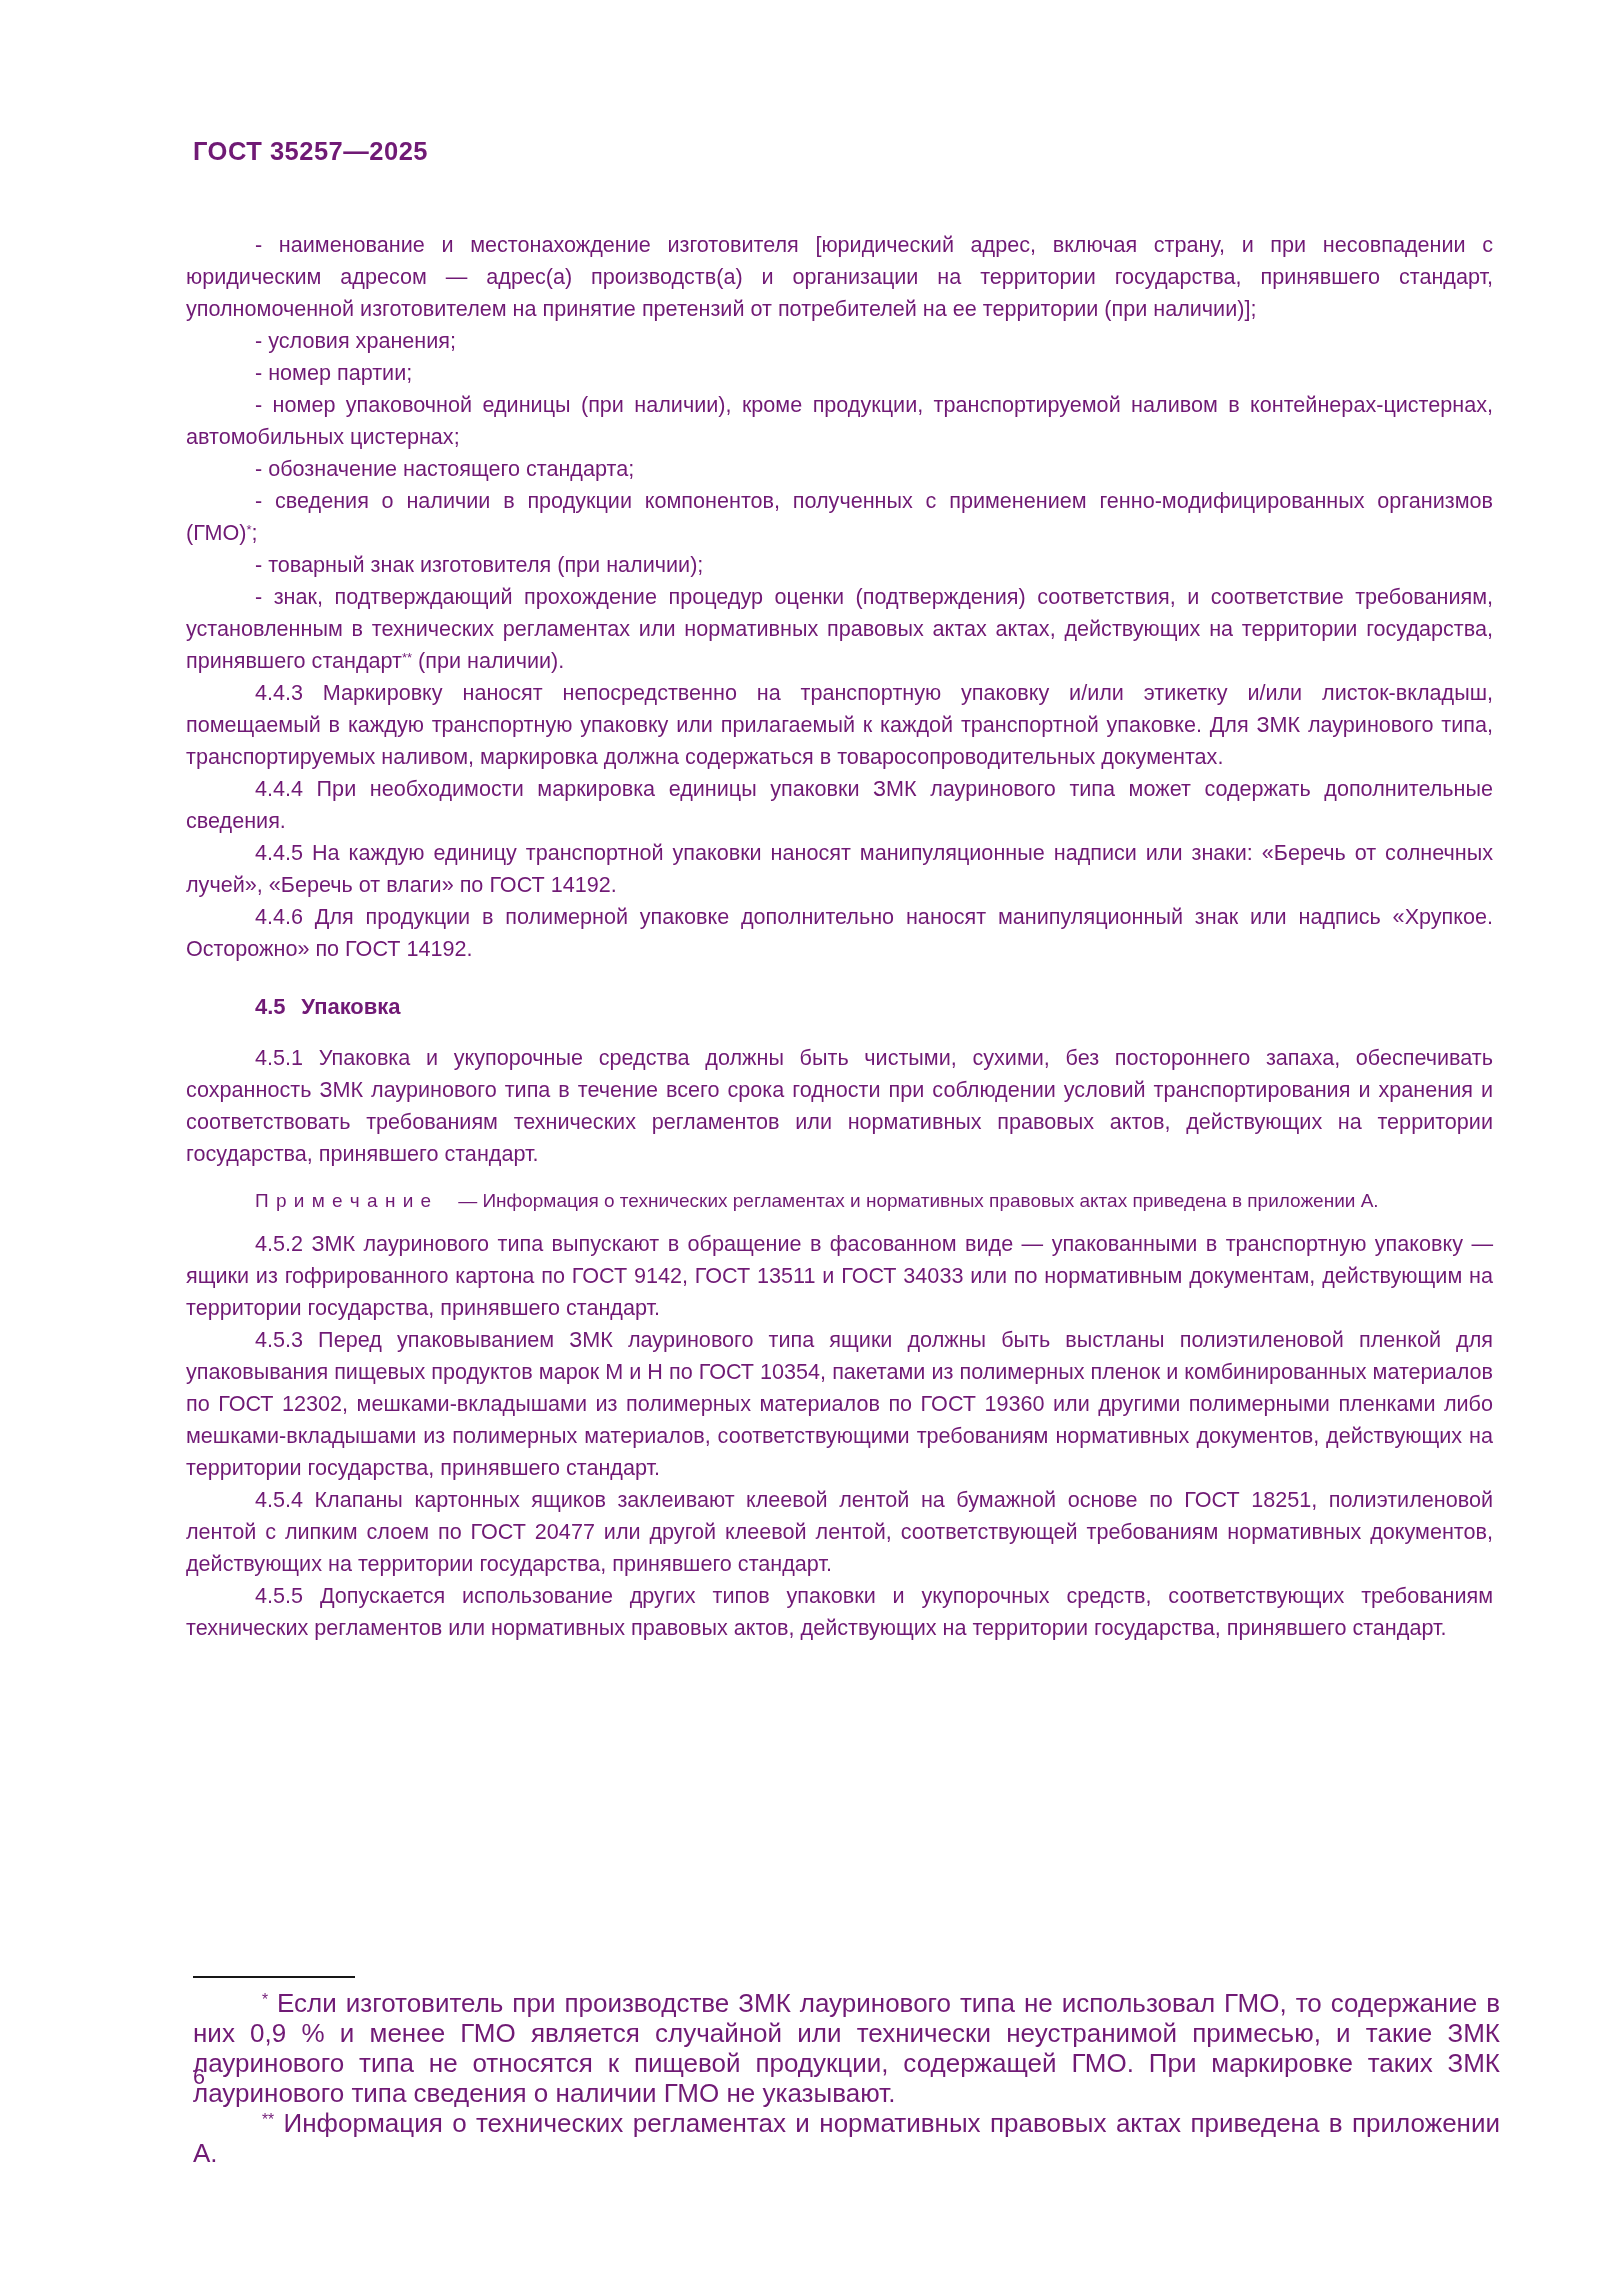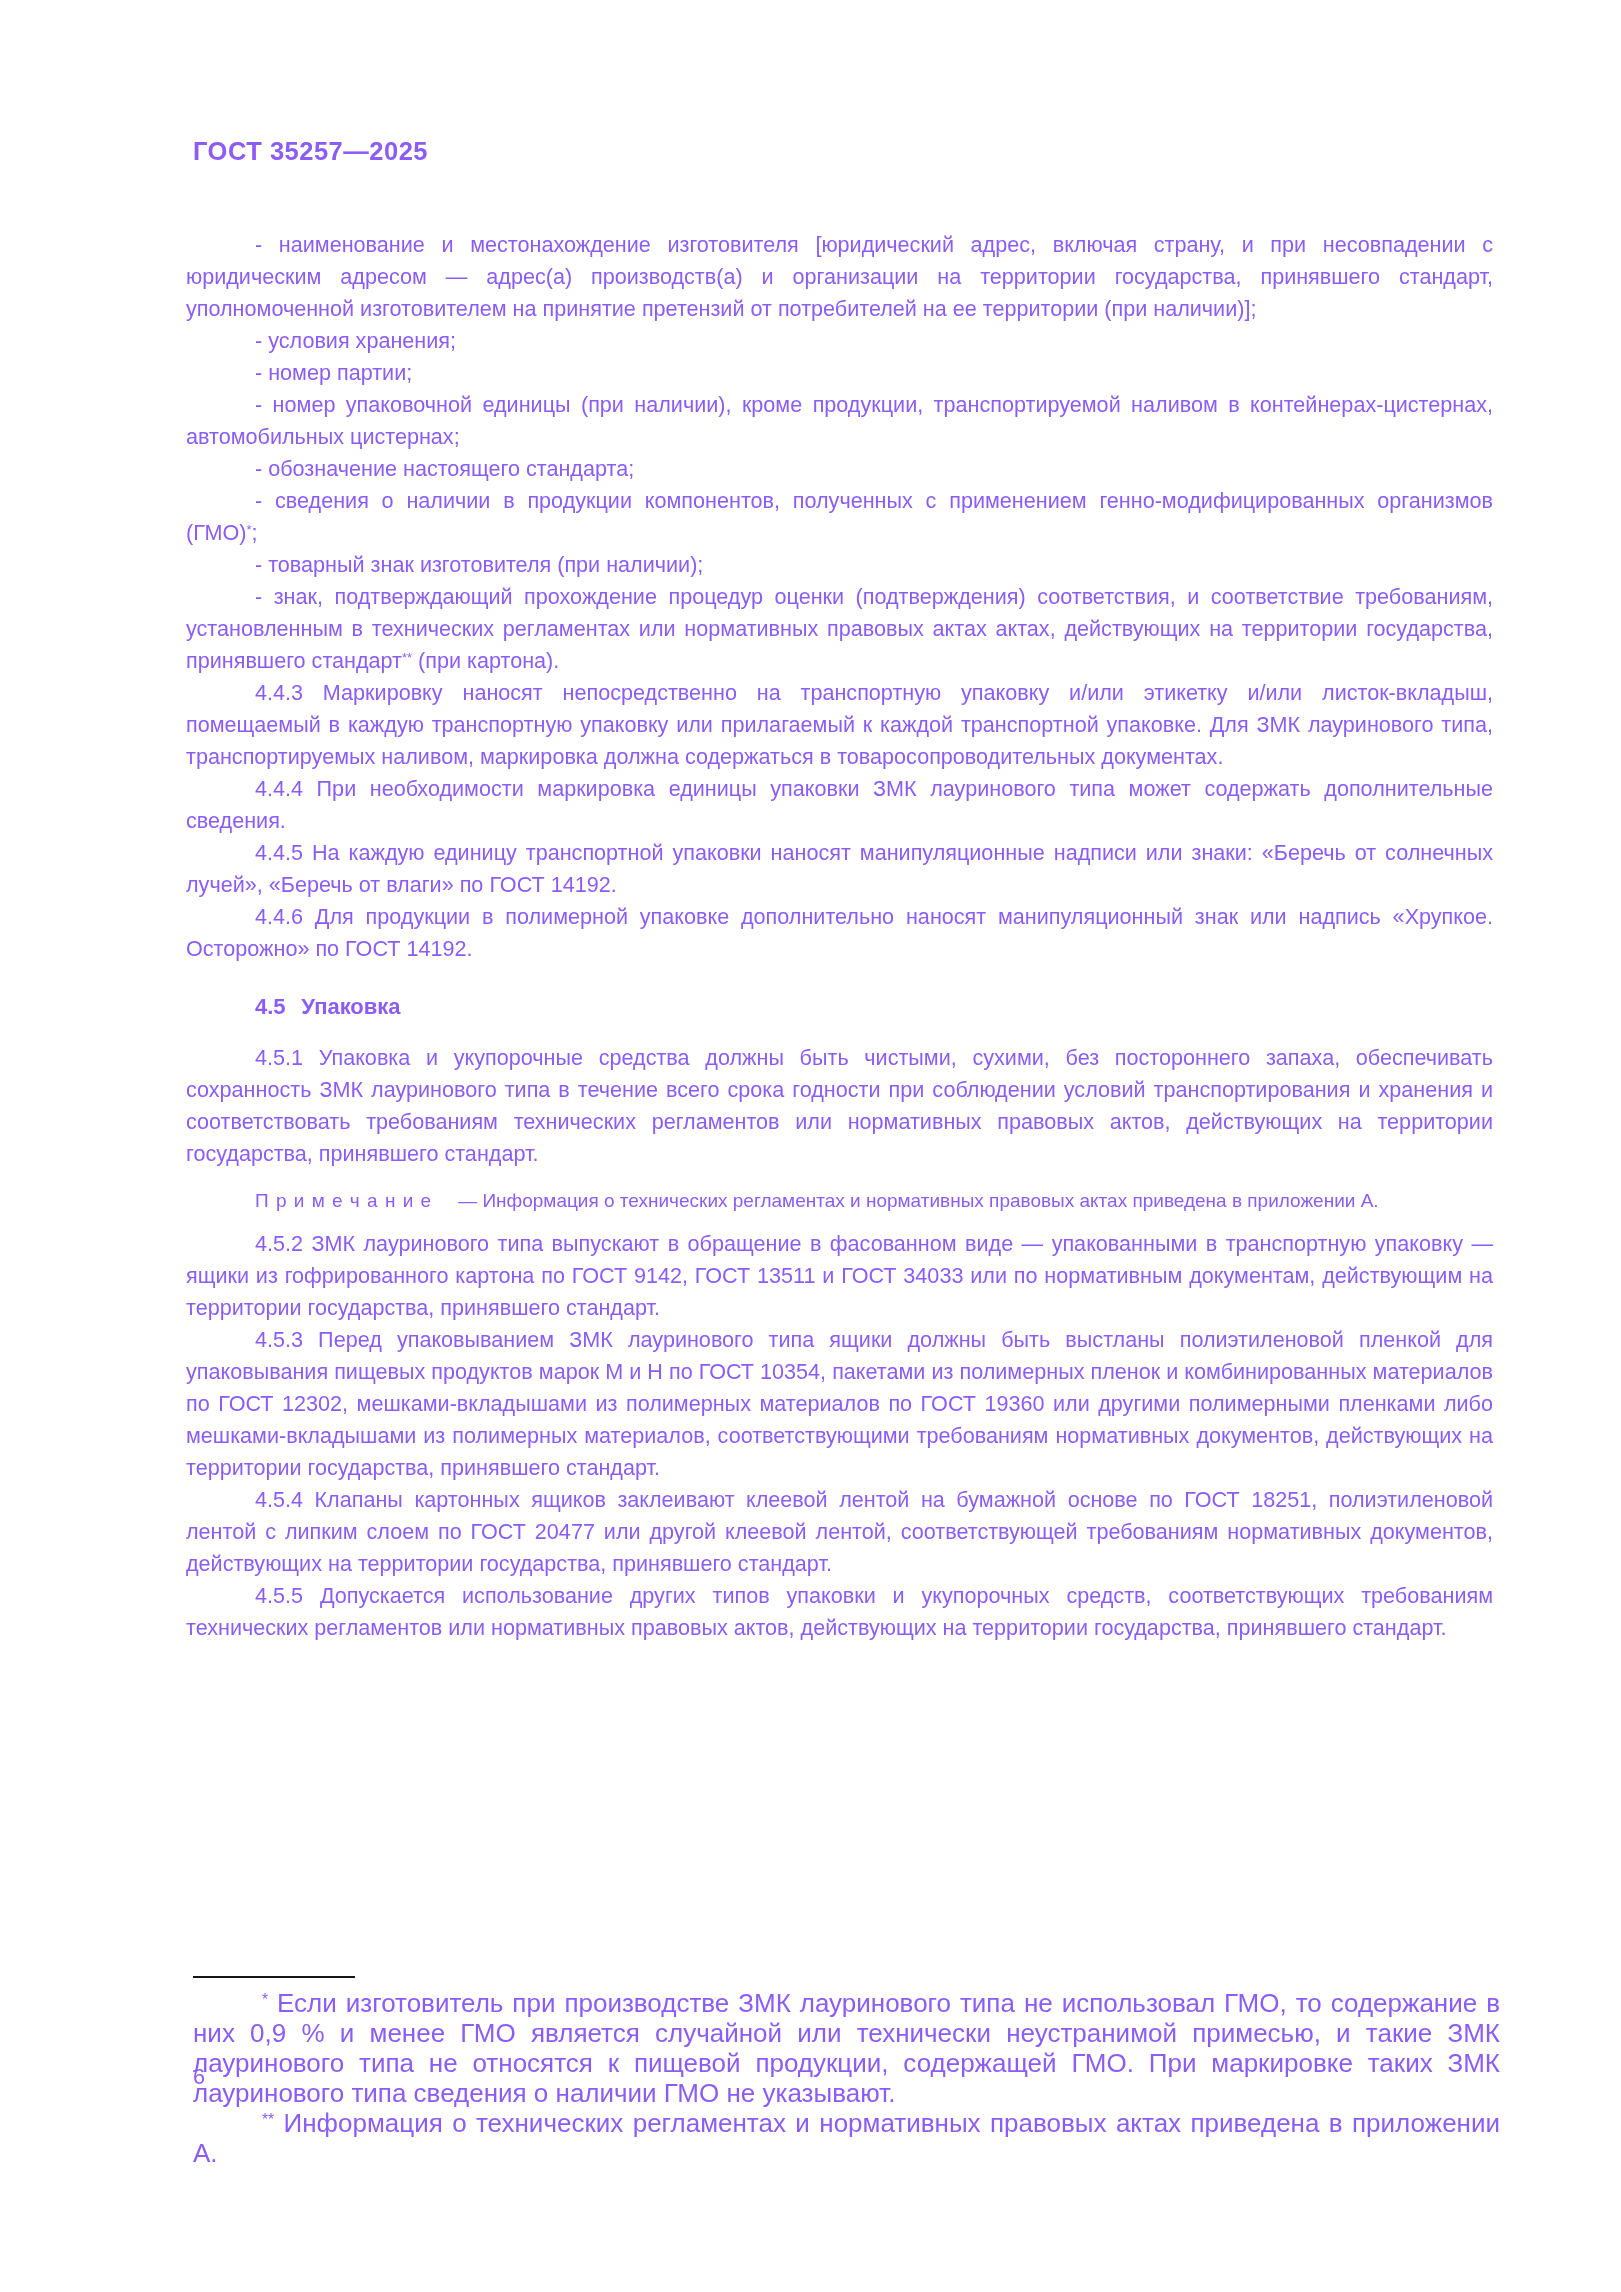--- a/index.html
+++ b/index.html
@@ -3,21 +3,21 @@
 <meta charset="utf-8">
 <title>ГОСТ 35257—2025 — страница 6</title>
 <style>
   html, body { margin: 0; padding: 0; background: #ffffff; }
   .page {
     position: relative;
     width: 1621px;
     height: 2293px;
     background: #ffffff;
     font-family: "Liberation Sans", "DejaVu Sans", sans-serif;
-    color: #8b5cf6;
+    color: #701a75;
     overflow: hidden;
   }
   .doc-code {
     position: absolute;
     left: 193px;
     top: 137px;
     font-size: 25.5px;
     font-weight: bold;
     letter-spacing: 0.5px;
   }
@@ -85,21 +85,21 @@
   <div class="doc-code">ГОСТ 35257—2025</div>
 
   <div class="content">
     <p class="para"><span>- наименование и местонахождение изготовителя [юридический адрес, включая страну, и при несовпадении с юридическим адресом — адрес(а) производств(а) и организации на территории государства, принявшего стандарт, уполномоченной изготовителем на принятие претензий от потребителей на ее территории (при наличии)];</span></p>
     <p class="para"><span>- условия хранения;</span></p>
     <p class="para"><span>- номер партии;</span></p>
     <p class="para"><span>- номер упаковочной единицы (при наличии), кроме продукции, транспортируемой наливом в контейнерах-цистернах, автомобильных цистернах;</span></p>
     <p class="para"><span>- обозначение настоящего стандарта;</span></p>
     <p class="para"><span>- сведения о наличии в продукции компонентов, полученных с применением генно-модифицированных организмов (ГМО)</span><sup>*</sup><span>;</span></p>
     <p class="para"><span>- товарный знак изготовителя (при наличии);</span></p>
-    <p class="para"><span>- знак, подтверждающий прохождение процедур оценки (подтверждения) соответствия, и соответствие требованиям, установленным в технических регламентах или нормативных правовых актах актах, действующих на территории государства, принявшего стандарт</span><sup>**</sup><span> (при картона).</span></p>
+    <p class="para"><span>- знак, подтверждающий прохождение процедур оценки (подтверждения) соответствия, и соответствие требованиям, установленным в технических регламентах или нормативных правовых актах актах, действующих на территории государства, принявшего стандарт</span><sup>**</sup><span> (при наличии).</span></p>
     <p class="para"><span>4.4.3 Маркировку наносят непосредственно на транспортную упаковку и/или этикетку и/или листок-вкладыш, помещаемый в каждую транспортную упаковку или прилагаемый к каждой транспортной упаковке. Для ЗМК лауринового типа, транспортируемых наливом, маркировка должна содержаться в товаросопроводительных документах.</span></p>
     <p class="para"><span>4.4.4 При необходимости маркировка единицы упаковки ЗМК лауринового типа может содержать дополнительные сведения.</span></p>
     <p class="para"><span>4.4.5 На каждую единицу транспортной упаковки наносят манипуляционные надписи или знаки: «Беречь от солнечных лучей», «Беречь от влаги» по ГОСТ 14192.</span></p>
     <p class="para"><span>4.4.6 Для продукции в полимерной упаковке дополнительно наносят манипуляционный знак или надпись «Хрупкое. Осторожно» по ГОСТ 14192.</span></p>
 
     <h2 class="section-heading"><span class="sec-num">4.5</span><span class="sec-title">Упаковка</span></h2>
 
     <p class="para"><span>4.5.1 Упаковка и укупорочные средства должны быть чистыми, сухими, без постороннего запаха, обеспечивать сохранность ЗМК лауринового типа в течение всего срока годности при соблюдении условий транспортирования и хранения и соответствовать требованиям технических регламентов или нормативных правовых актов, действующих на территории государства, принявшего стандарт.</span></p>
 
     <p class="note"><span class="note-label">П р и м е ч а н и е</span><span class="note-text">— Информация о технических регламентах и нормативных правовых актах приведена в приложении А.</span></p>

